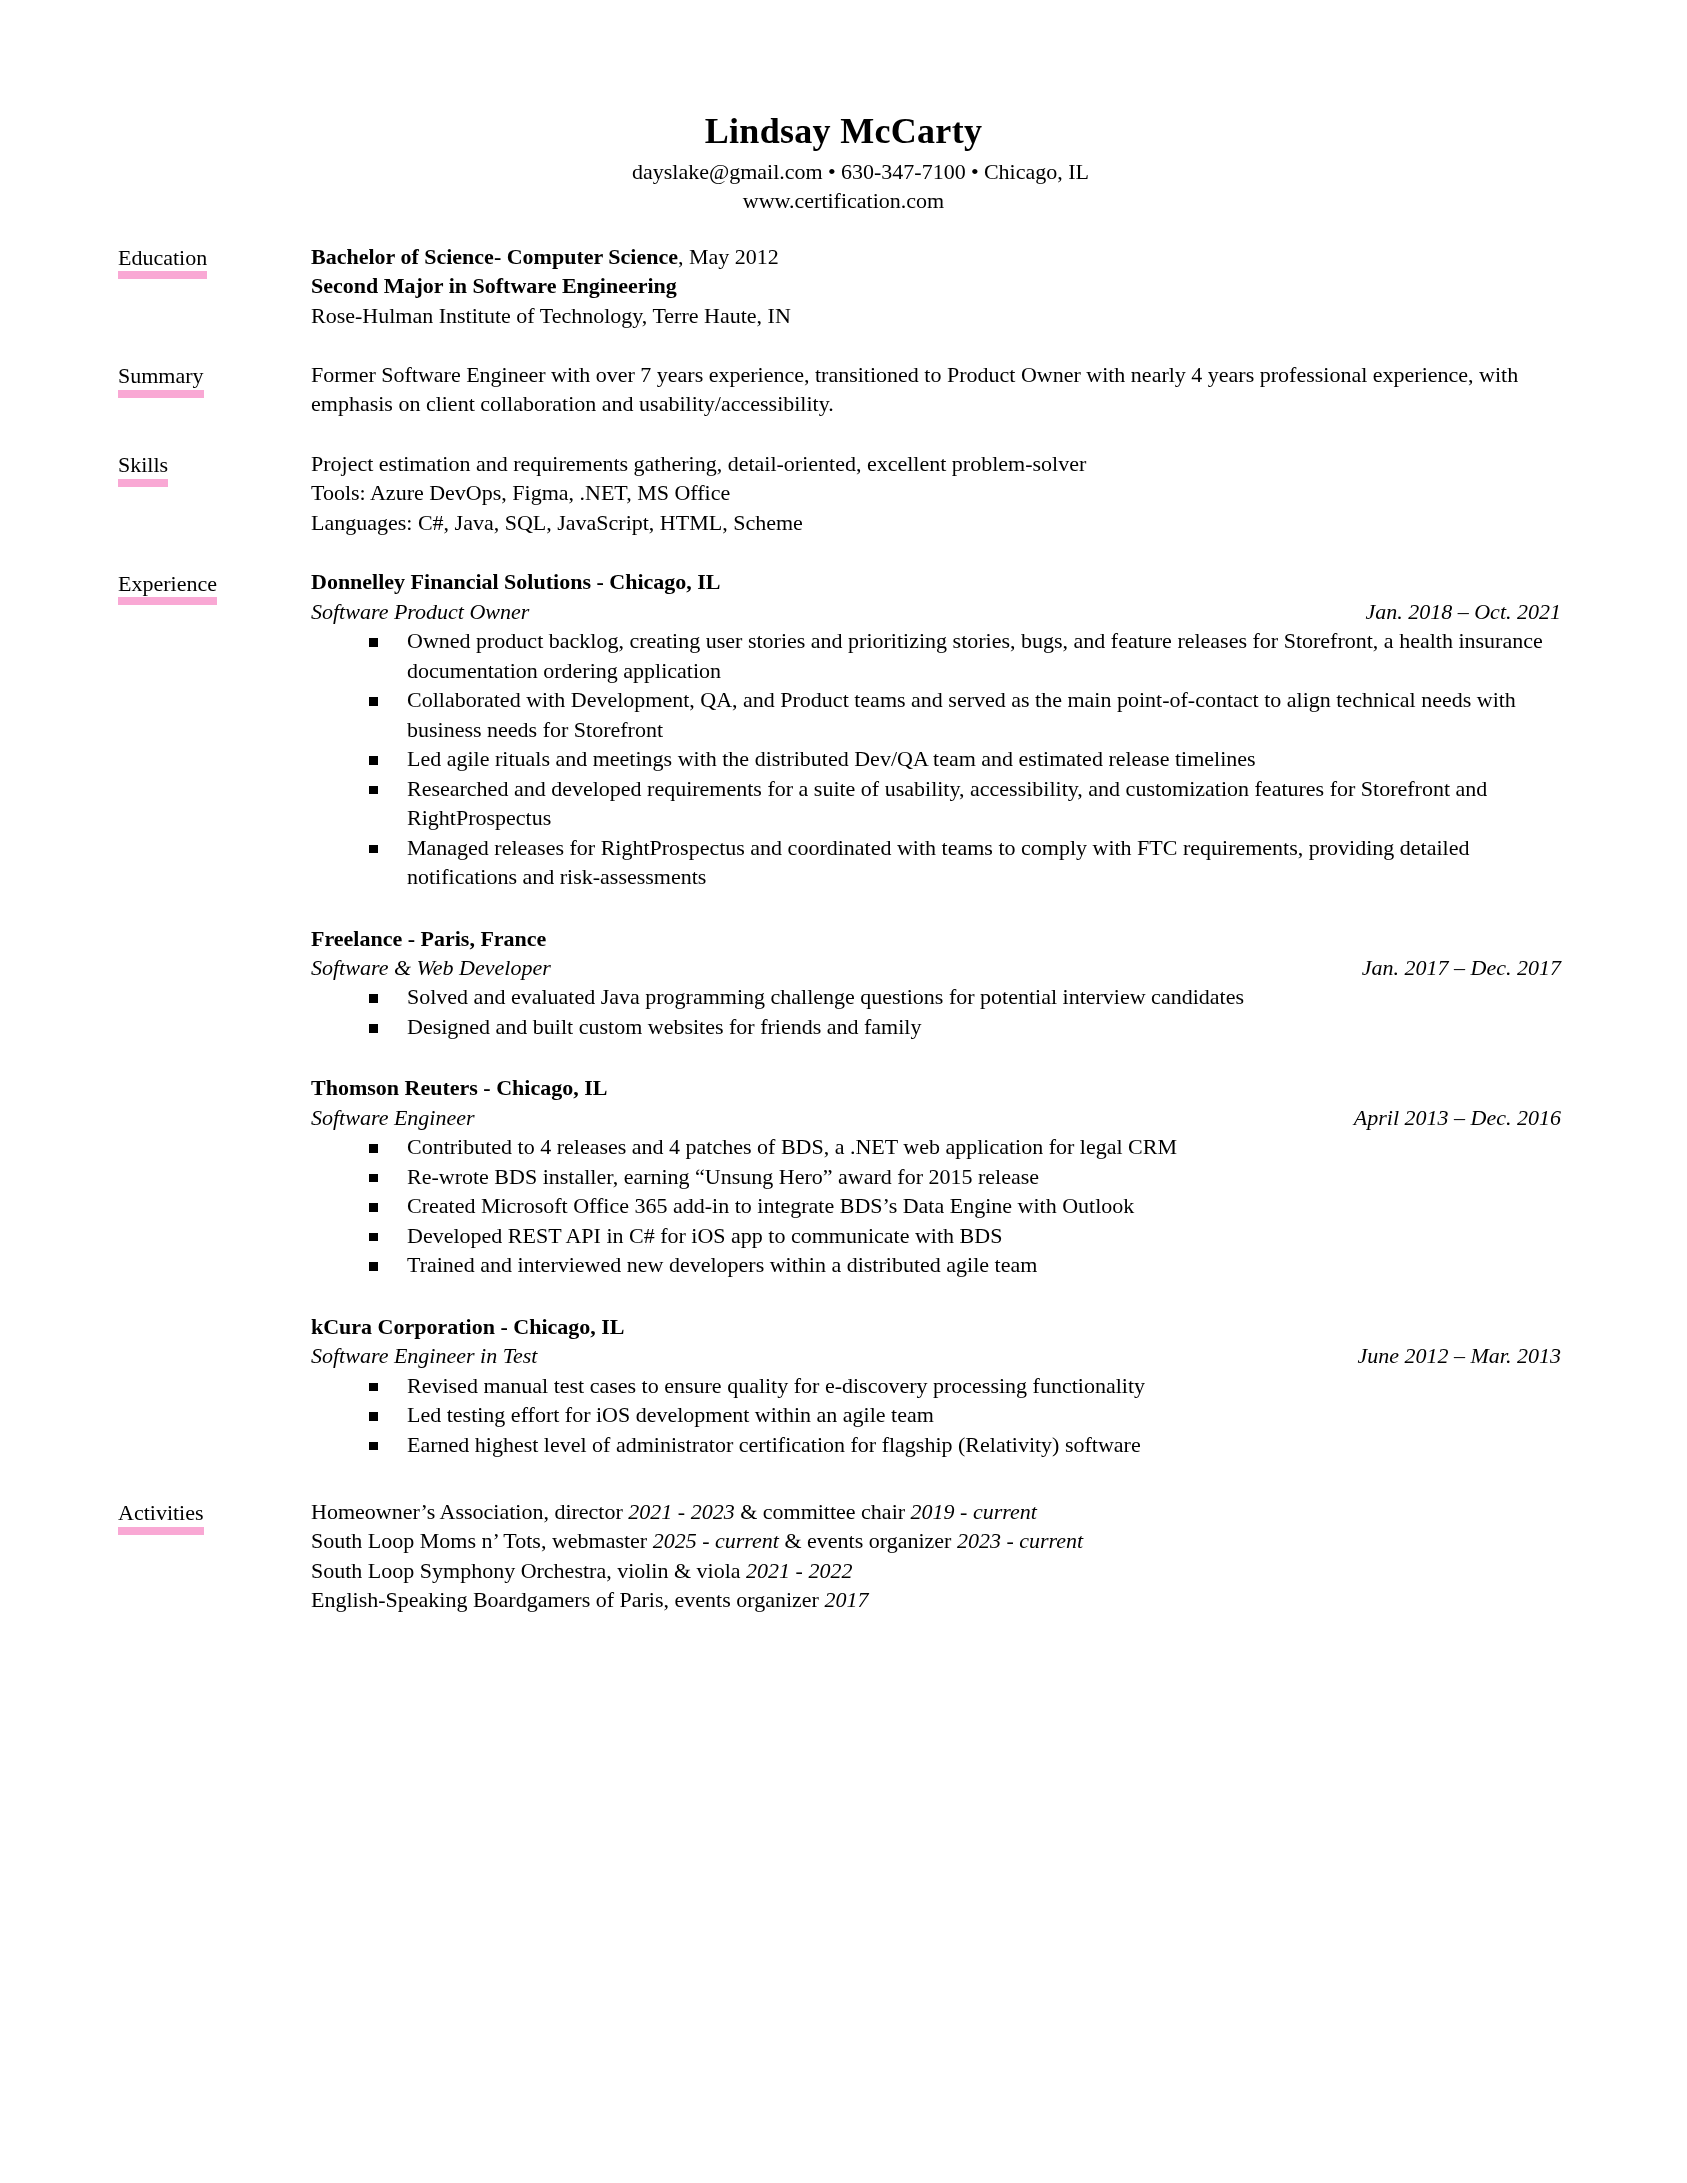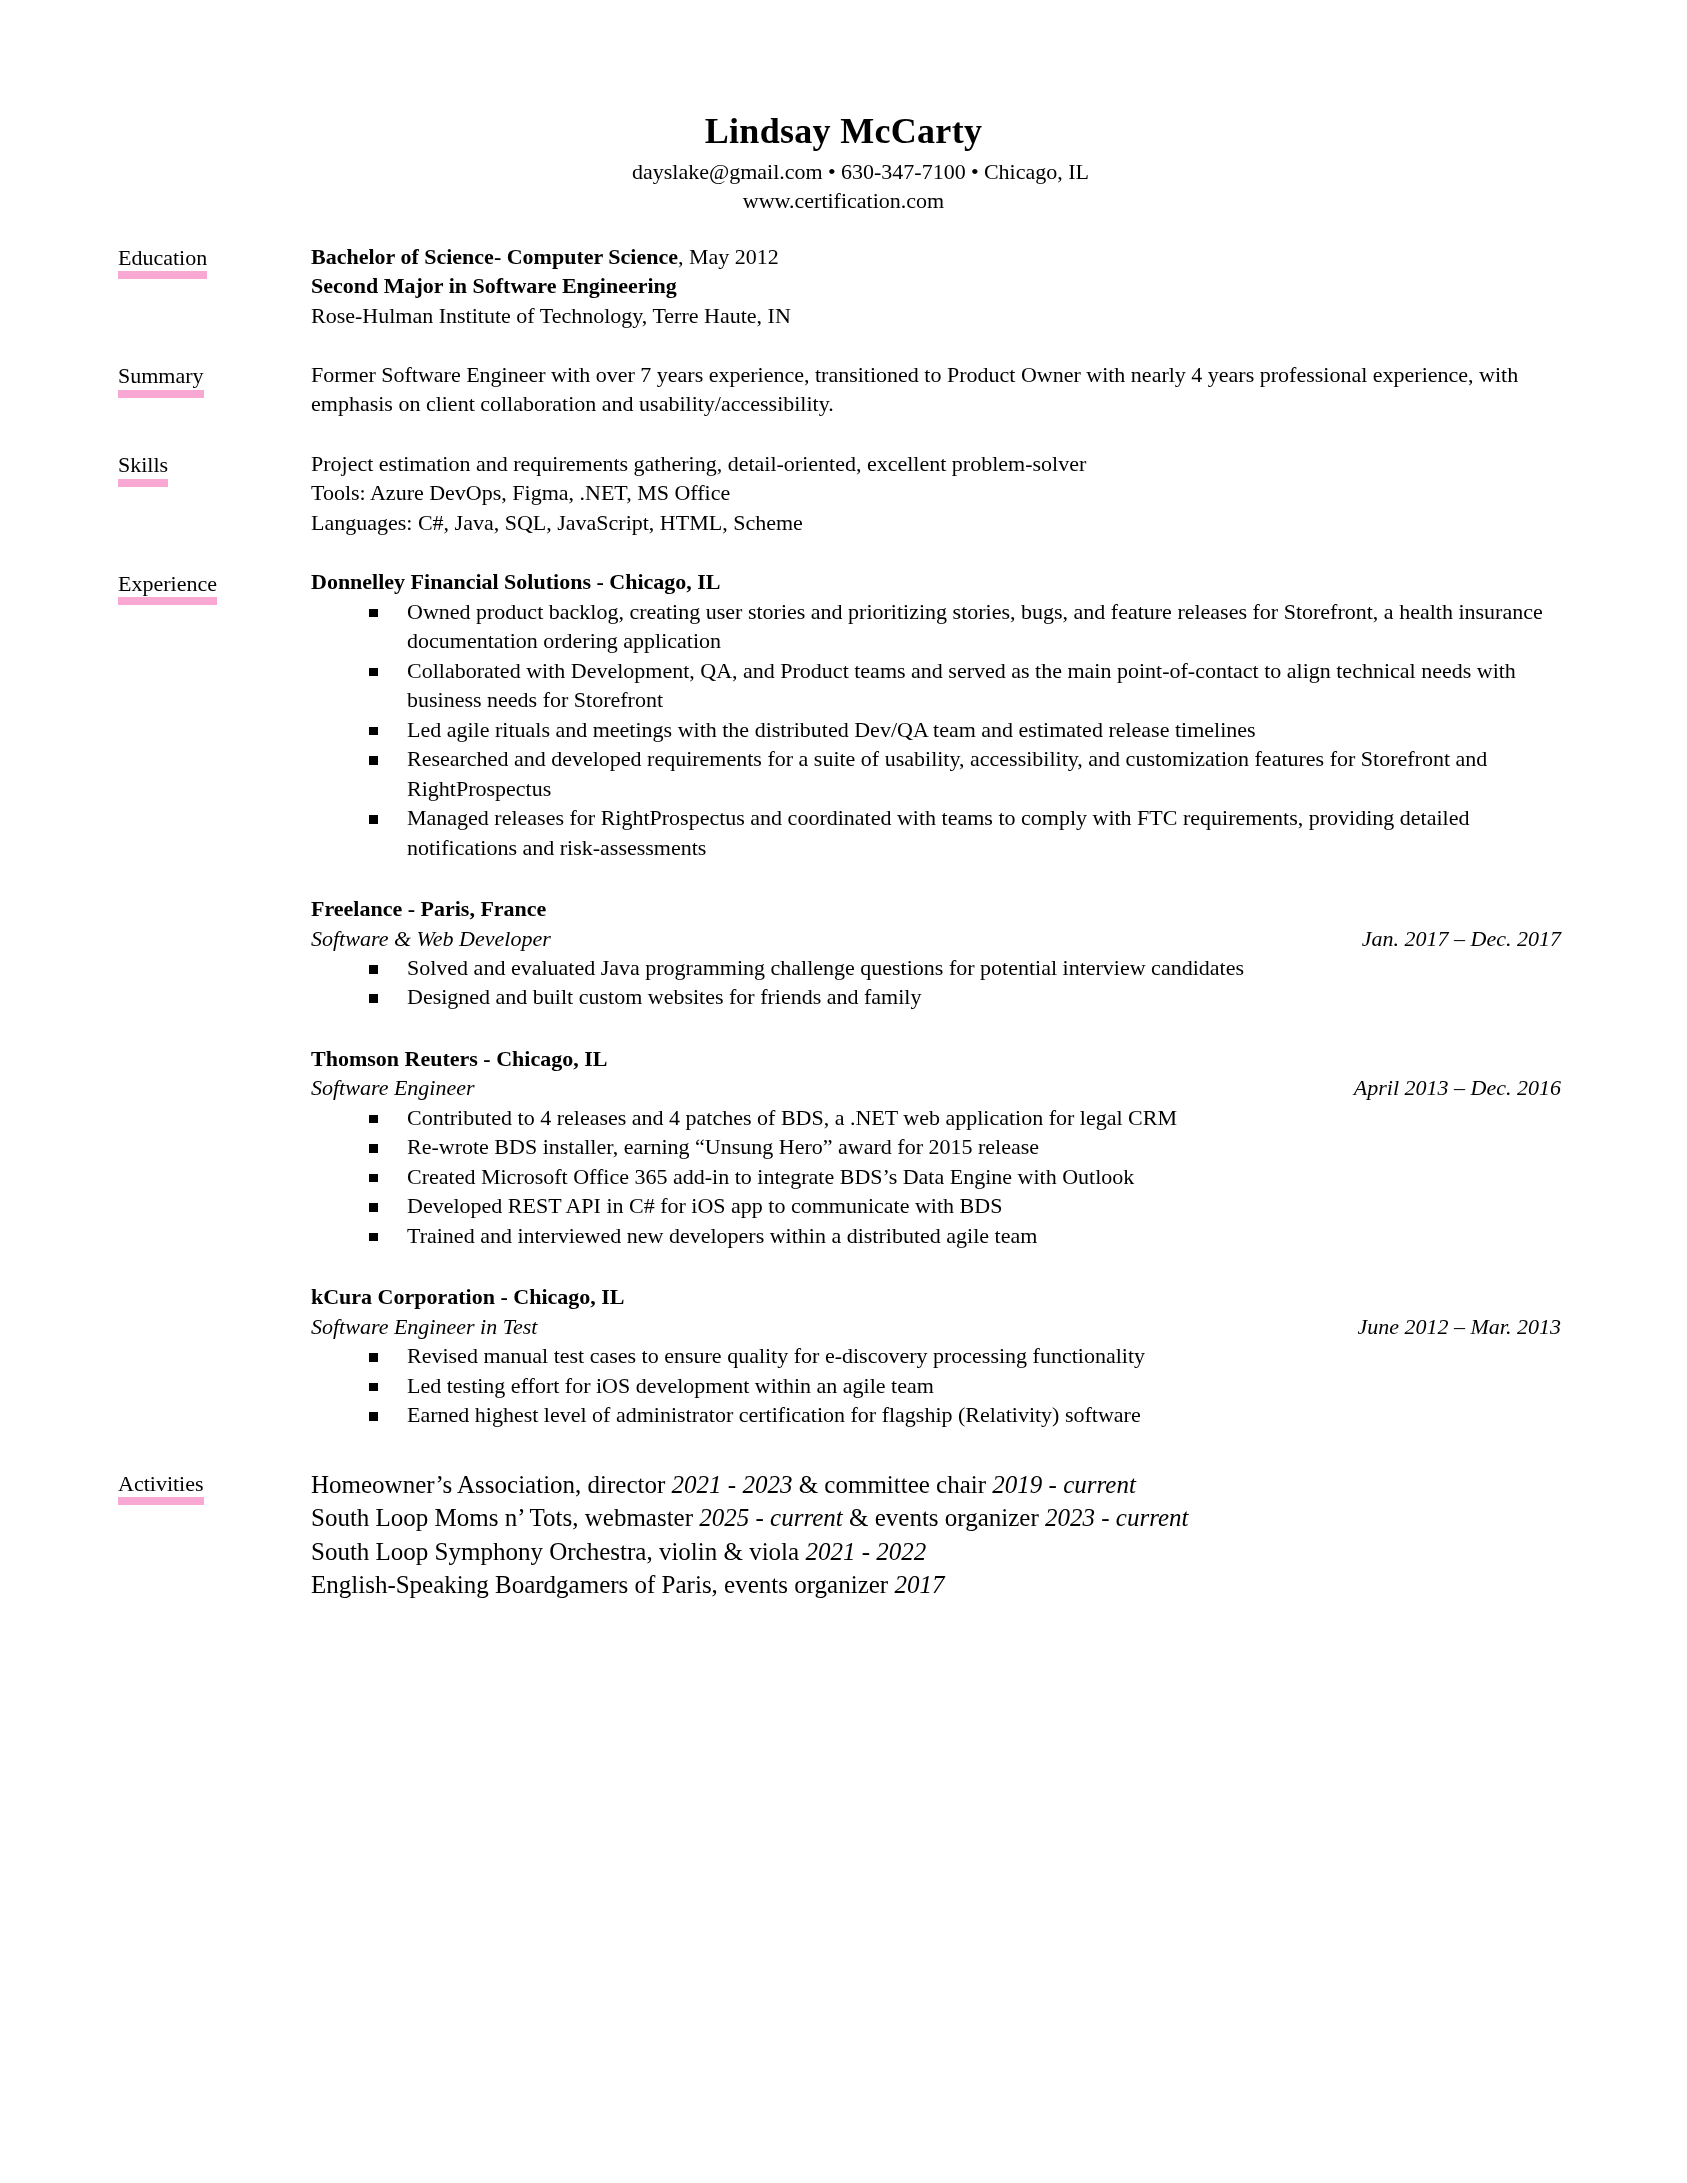--- a/index.html
+++ b/index.html
@@ -117,21 +117,21 @@
     left: 0px;
     top: 12px;
     width: 8.6px;
     height: 8.6px;
     background: #000;
   }
 
   .job-block + .job-block { margin-top: 32px; }
 
   .act-line {
-    font-size: 25px;
+    font-size: 22px;
     line-height: 1.34;
   }
 </style>
 </head>
 <body>
 
 <div class="page">
 
   <div class="header">
     <div class="cand-name">Lindsay McCarty</div>
@@ -179,20 +179,24 @@
     <div class="gap-md"></div>
 
     <div class="section">
       <div class="sec-label">
         <span class="ul">Experience</span>
       </div>
       <div class="sec-content">
 
         <div class="job-block">
           <div class="job-title">Donnelley Financial Solutions - Chicago, IL</div>
+          <div class="job-row">
+            <span class="job-role">Software Product Owner</span>
+            <span class="job-dates">Jan. 2018 – Oct. 2021</span>
+          </div>
           <ul class="bullets">
             <li>Owned product backlog, creating user stories and prioritizing stories, bugs, and feature releases for Storefront, a health insurance documentation ordering application</li>
             <li>Collaborated with Development, QA, and Product teams and served as the main point-of-contact to align technical needs with business needs for Storefront</li>
             <li>Led agile rituals and meetings with the distributed Dev/QA team and estimated release timelines</li>
             <li>Researched and developed requirements for a suite of usability, accessibility, and customization features for Storefront and RightProspectus</li>
             <li>Managed releases for RightProspectus and coordinated with teams to comply with FTC requirements, providing detailed notifications and risk-assessments</li>
           </ul>
         </div>
 
         <div class="job-block">

